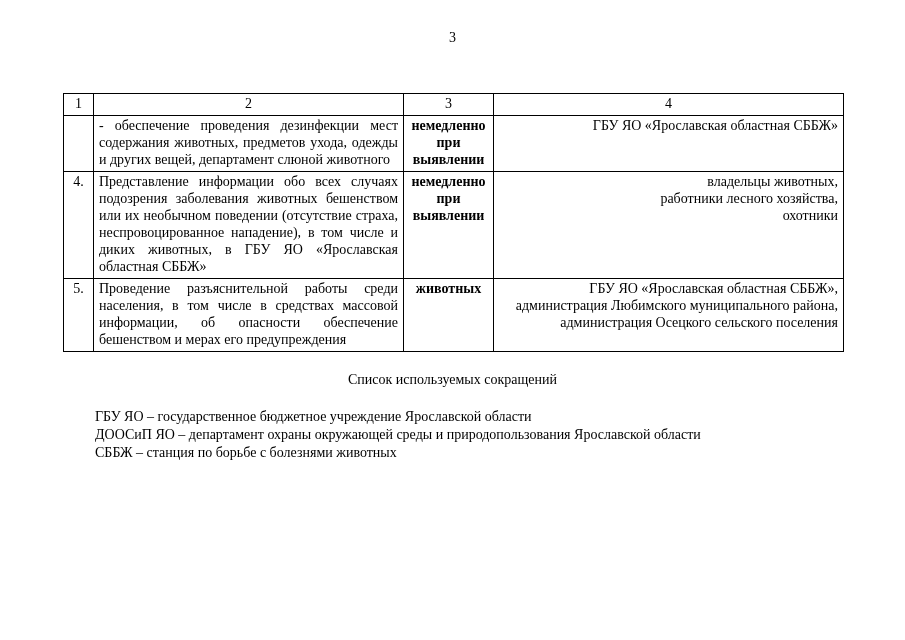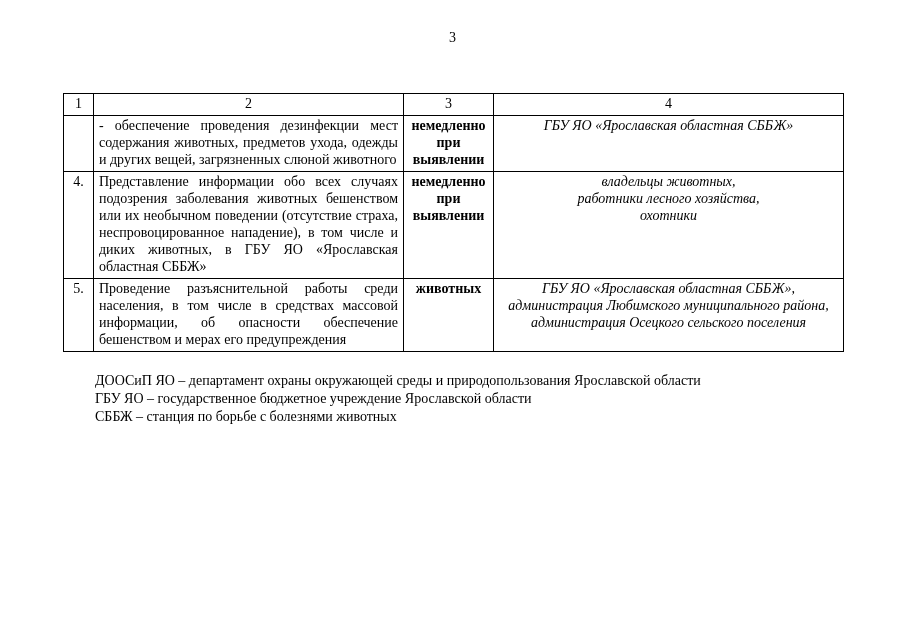--- a/index.html
+++ b/index.html
@@ -47,23 +47,22 @@
   }
   .c-action {
     text-align: justify;
   }
   .c-timing {
     text-align: center;
     white-space: pre-line;
     font-weight: bold;
   }
   .c-resp {
-    text-align: center;
+    text-align: right;
     white-space: pre-line;
-    font-style: italic;
   }
   .abbr-title {
     margin-top: 20px;
     text-align: center;
   }
   .abbr-list {
     margin: 20px 0 0 95px;
     line-height: 18px;
   }
 </style>
@@ -83,41 +82,42 @@
     </colgroup>
     <tbody>
       <tr class="header-row">
         <td>1</td>
         <td>2</td>
         <td>3</td>
         <td>4</td>
       </tr>
       <tr>
         <td class="c-num"></td>
-        <td class="c-action">- обеспечение проведения дезинфекции мест содержания животных, предметов ухода, одежды и других вещей, загрязненных слюной животного</td>
+        <td class="c-action">- обеспечение проведения дезинфекции мест содержания животных, предметов ухода, одежды и других вещей, департамент слюной животного</td>
         <td class="c-timing">немедленно при выявлении</td>
         <td class="c-resp">ГБУ ЯО «Ярославская областная СББЖ»</td>
       </tr>
       <tr>
         <td class="c-num">4.</td>
         <td class="c-action">Представление информации обо всех случаях подозрения заболевания животных бешенством или их необычном поведении (отсутствие страха, неспровоцированное нападение), в том числе и диких животных, в ГБУ ЯО «Ярославская областная СББЖ»</td>
         <td class="c-timing">немедленно при выявлении</td>
         <td class="c-resp">владельцы животных,
 работники лесного хозяйства,
 охотники</td>
       </tr>
       <tr>
         <td class="c-num">5.</td>
         <td class="c-action">Проведение разъяснительной работы среди населения, в том числе в средствах массовой информации, об опасности обеспечение бешенством и мерах его предупреждения</td>
         <td class="c-timing">животных</td>
         <td class="c-resp">ГБУ ЯО «Ярославская областная СББЖ», администрация Любимского муниципального района, администрация Осецкого сельского поселения</td>
       </tr>
     </tbody>
   </table>
 
+  <div class="abbr-title">Список используемых сокращений</div>
 
   <div class="abbr-list">
+    <div>ГБУ ЯО – государственное бюджетное учреждение Ярославской области</div>
     <div>ДООСиП ЯО – департамент охраны окружающей среды и природопользования Ярославской области</div>
-    <div>ГБУ ЯО – государственное бюджетное учреждение Ярославской области</div>
     <div>СББЖ – станция по борьбе с болезнями животных</div>
   </div>
 
 </div>
 
 </body></html>

